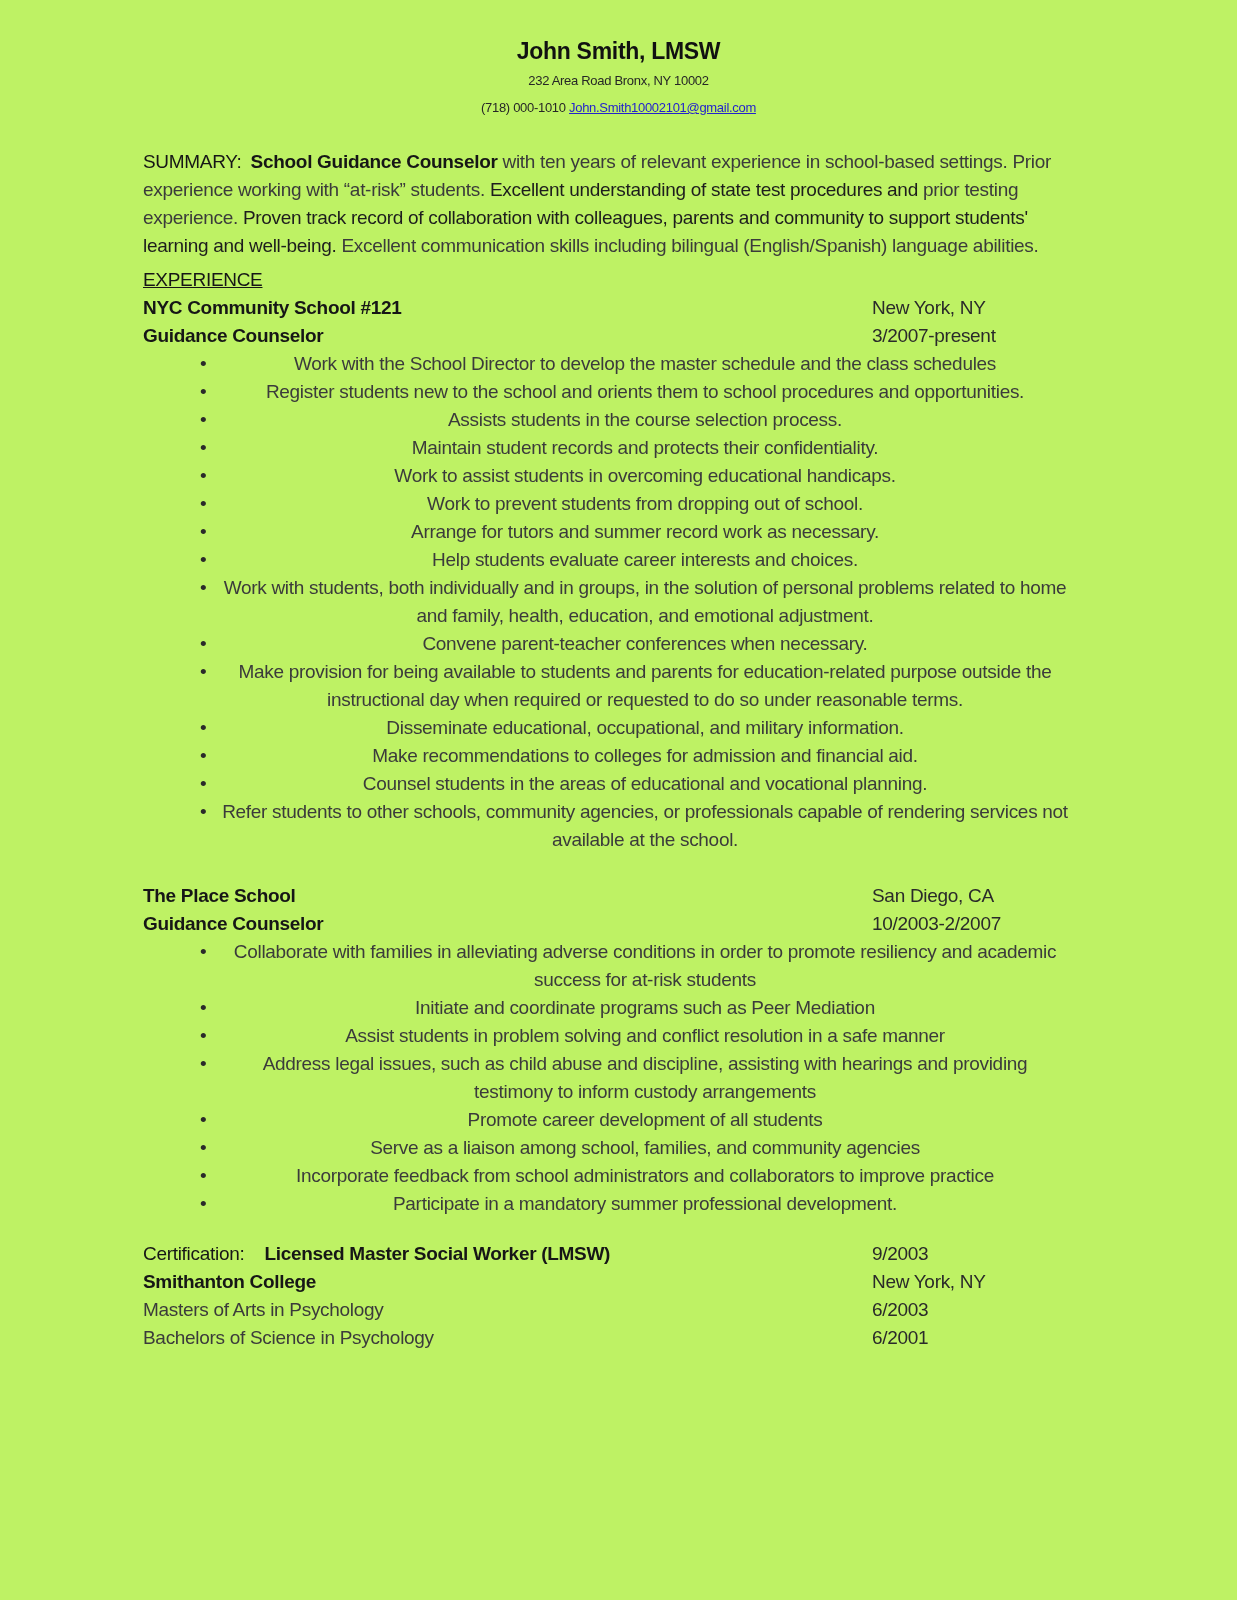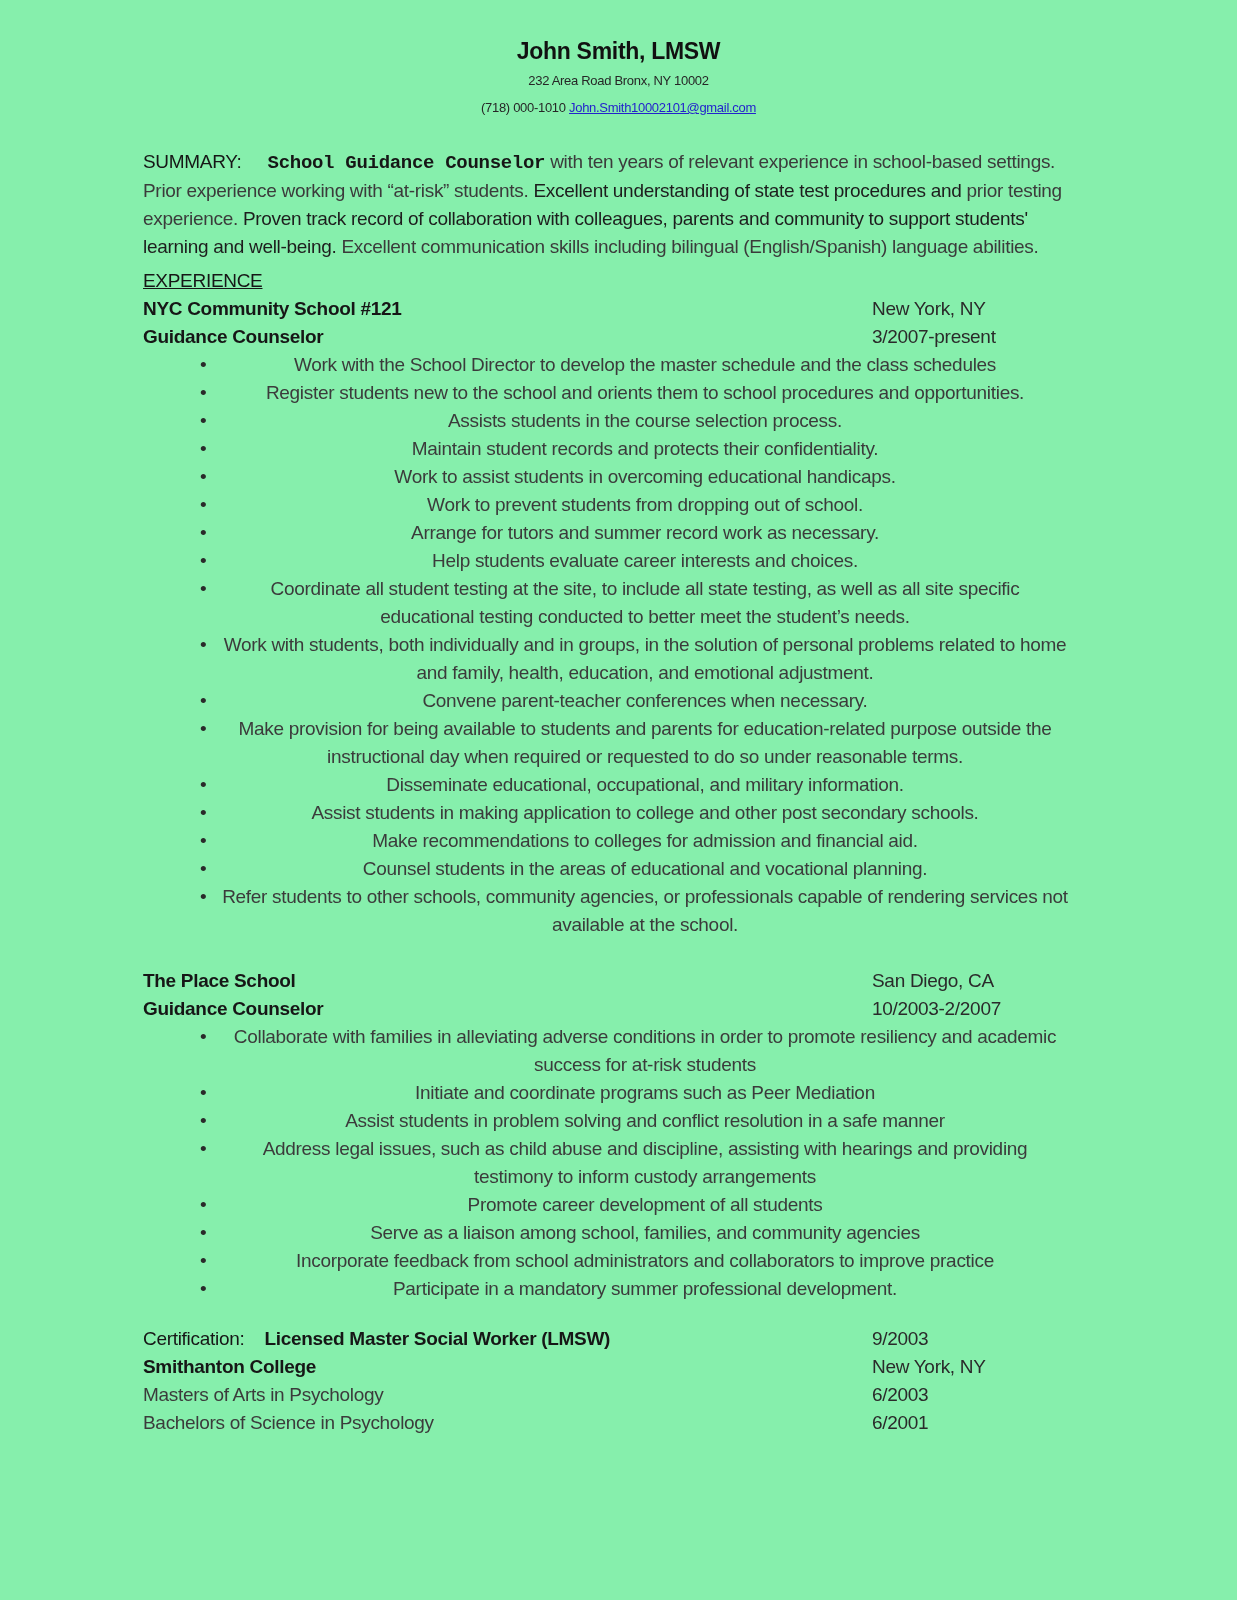--- a/index.html
+++ b/index.html
@@ -1,36 +1,36 @@
 <!DOCTYPE html>
 <html><head>
 <meta charset="utf-8">
 <style>
   * { box-sizing: border-box; }
   html, body { margin: 0; padding: 0; background: #f0f0ef; }
   .page {
     position: relative;
     width: 1237px; height: 1600px;
-    background: #86efac;
+    background: #bef264;
     font-family: "Liberation Sans", sans-serif;
     font-size: 19px; line-height: 28px;
     letter-spacing: -0.3px;
     color: #3b3b3b;
     overflow: hidden;
   }
   .header { padding-top: 36px; text-align: center; }
   .name { font-size: 23px; font-weight: 700; line-height: 31px; color: #111111; }
   .addr, .contact { font-size: 13px; line-height: 27px; color: #262626; }
   .email { color: #2323cc; text-decoration: underline; cursor: pointer; }
   .content { margin-left: 143px; width: 925px; }
   .summary { margin: 27px 0 0 0; }
   .u { color: #161616; }
   .b { font-weight: 700; color: #161616; }
   .d { color: #1d1d1d; }
-  .summary .b { margin-left: 26px; font-family: Liberation Mono, monospace; }
+  .summary .b { margin-left: 9px; }
   .sec-h { margin-top: 6px; text-decoration: underline; color: #161616; }
   .row { position: relative; }
   .bold-left { font-weight: 700; color: #161616; }
   .rcol { position: absolute; left: 729px; top: 0; color: #2a2a2a; white-space: nowrap; }
   ul.bullets { list-style: none; margin: 0; padding: 0; text-align: center; }
   ul.bullets li { position: relative; padding-left: 79px; }
   ul.bullets li::before {
     content: "\2022";
     position: absolute; left: 57px; top: 0;
     color: #2a2a2a;
@@ -68,26 +68,24 @@
       </div>
       <ul class="bullets">
         <li>Work with the School Director to develop the master schedule and the class schedules</li>
         <li>Register students new to the school and orients them to school procedures and opportunities.</li>
         <li>Assists students in the course selection process.</li>
         <li>Maintain student records and protects their confidentiality.</li>
         <li>Work to assist students in overcoming educational handicaps.</li>
         <li>Work to prevent students from dropping out of school.</li>
         <li>Arrange for tutors and summer record work as necessary.</li>
         <li>Help students evaluate career interests and choices.</li>
-        <li>Coordinate all student testing at the site, to include all state testing, as well as all site specific educational testing conducted to better meet the student’s needs.</li>
         <li>Work with students, both individually and in groups, in the solution of personal problems related to home and family, health, education, and emotional adjustment.</li>
         <li>Convene parent-teacher conferences when necessary.</li>
         <li>Make provision for being available to students and parents for education-related purpose outside the instructional day when required or requested to do so under reasonable terms.</li>
         <li>Disseminate educational, occupational, and military information.</li>
-        <li>Assist students in making application to college and other post secondary schools.</li>
         <li>Make recommendations to colleges for admission and financial aid.</li>
         <li>Counsel students in the areas of educational and vocational planning.</li>
         <li>Refer students to other schools, community agencies, or professionals capable of rendering services not available at the school.</li>
       </ul>
     </div>
 
     <div class="job job2">
       <div class="row">
         <span class="bold-left">The Place School</span>
         <span class="rcol">San Diego, CA</span>

